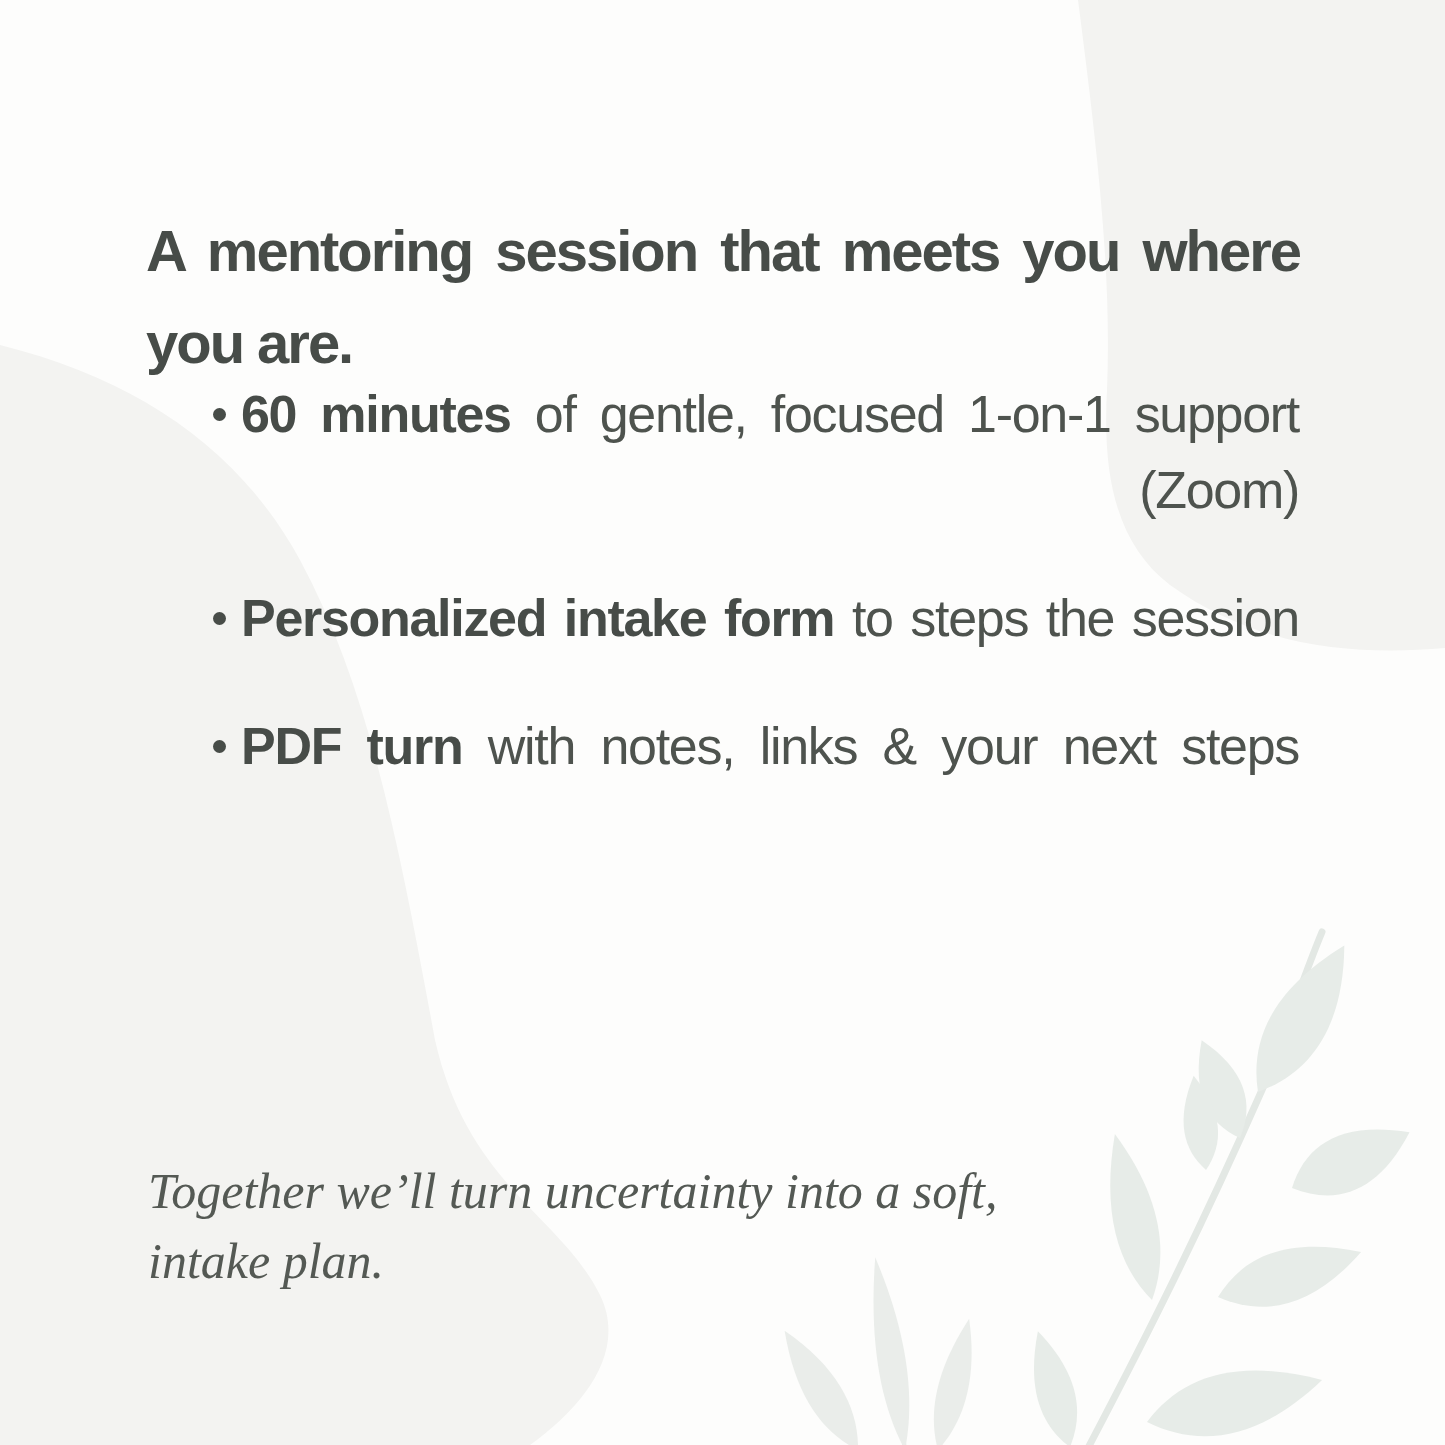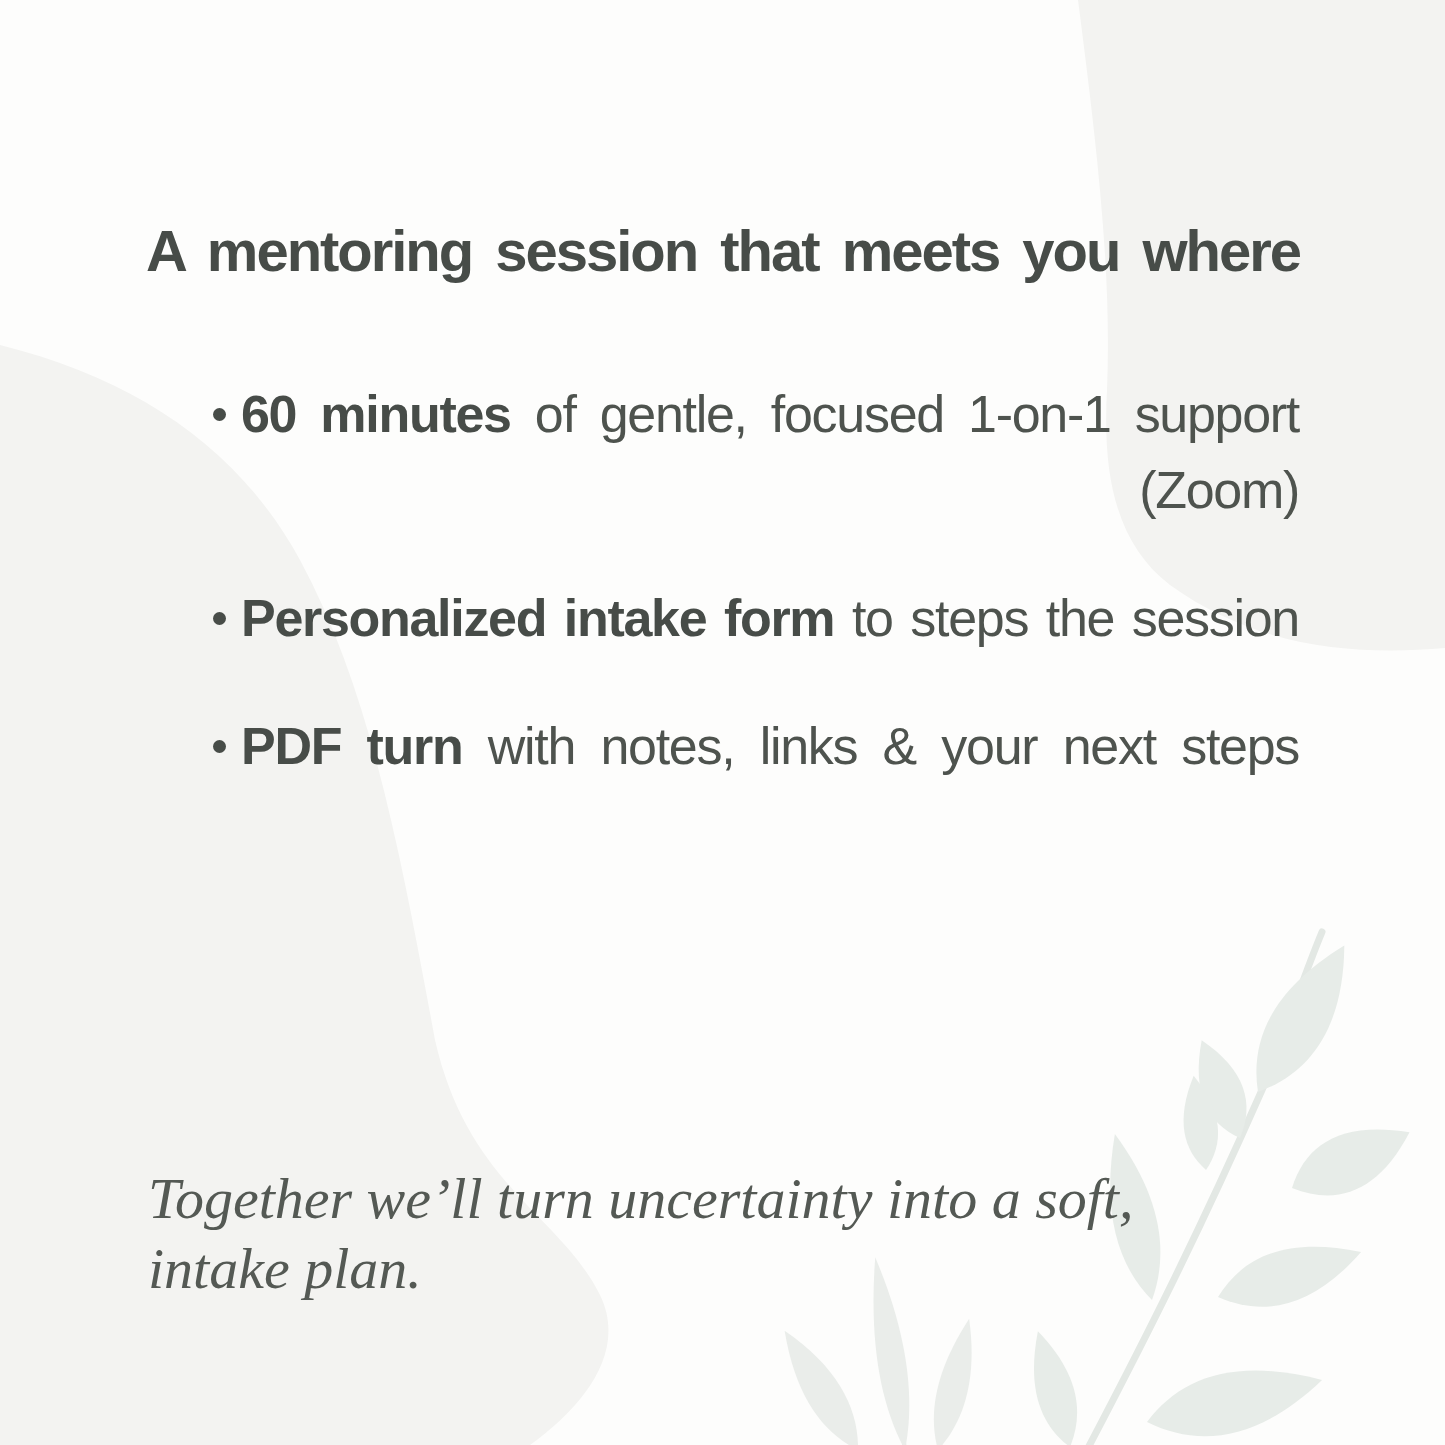--- a/index.html
+++ b/index.html
@@ -41,21 +41,21 @@
   }
   .bullets .line1{display:block;text-align:justify;text-align-last:justify;}
   .bullets .line2{display:block;text-align:right;}
   .bullets .line2:empty{display:none;}
   .bullets b{font-weight:700;color:var(--ink,#474c48);}
 
   .quote{
     position:absolute;left:148px;top:1106px;width:1060px;
     font-family:"Liberation Serif","DejaVu Serif",serif;
     font-style:italic;
-    font-size:58px;line-height:70px;
+    font-size:50px;line-height:70px;
     color:var(--quote,#545954);
   }
   .quote .line{display:block;}
 </style>
 </head>
 <body>
 
 <div class="canvas">
 
   <svg class="bg-art" viewBox="0 0 1445 1445" xmlns="http://www.w3.org/2000/svg" aria-hidden="true">
@@ -90,20 +90,21 @@
       <path class="sprig-leaf" transform="translate(905 1450) rotate(-9) scale(0.75 1.95)" d="M0 0 C 24 -25, 28 -58, 1 -100 C -26 -56, -22 -24, 0 0 Z"></path>
       <path class="sprig-leaf" transform="translate(858 1450) rotate(-32) scale(0.95 1.4)" d="M0 0 C 24 -25, 28 -58, 1 -100 C -26 -56, -22 -24, 0 0 Z"></path>
       <path class="sprig-leaf" transform="translate(938 1450) rotate(13) scale(0.8 1.35)" d="M0 0 C 24 -25, 28 -58, 1 -100 C -26 -56, -22 -24, 0 0 Z"></path>
     </g>
   </svg>
 
   <div class="content">
 
     <h1 class="heading">
       <span class="line justified">A mentoring session that meets you where</span>
+      <span class="line">you are.</span>
     </h1>
 
     <ul class="bullets">
       <li>
         <span class="line1"><b>60 minutes</b><span> of gentle, focused 1-on-1 support</span></span>
         <span class="line2">(Zoom)</span>
       </li>
       <li>
         <span class="line1"><b>Personalized intake form</b><span> to steps the session</span></span>
 

